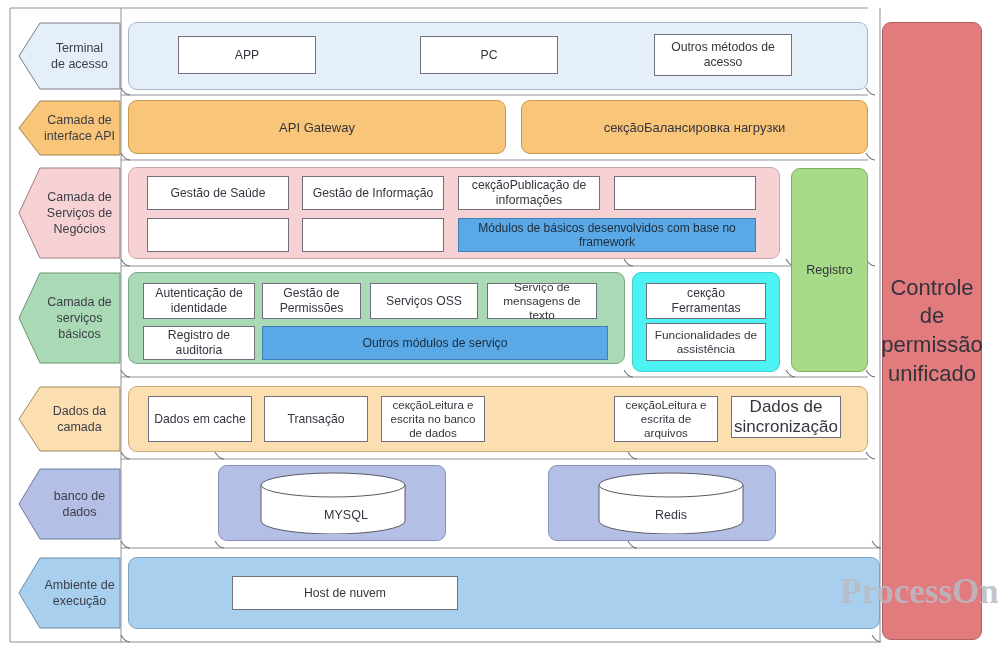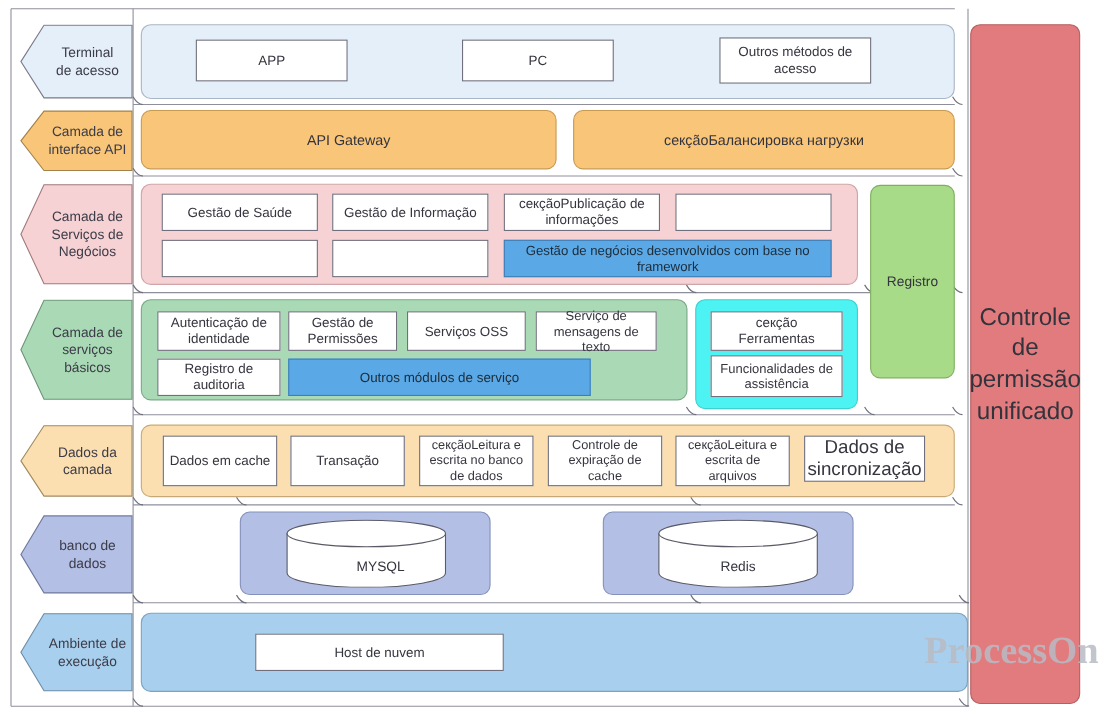--- a/index.html
+++ b/index.html
@@ -240,21 +240,21 @@
     <span style="white-space:pre-line"></span>
   </div>
 
   <div class="cell" style="left:147px;top:218px;width:142px;height:34px;">
     <span style="white-space:pre-line"></span>
   </div>
   <div class="cell" style="left:302px;top:218px;width:142px;height:34px;">
     <span style="white-space:pre-line"></span>
   </div>
   <div class="cell blue" style="left:458px;top:218px;width:298px;height:34px;font-size:12px;">
-    <span style="white-space:pre-line">Gestão de negócios desenvolvidos com base no
+    <span style="white-space:pre-line">Módulos de básicos desenvolvidos com base no
 framework</span>
   </div>
 
   <div class="band" style="left:128px;top:272px;width:497px;height:92px;background:#a9dab5;border-color:#7ba888;"></div>
 
   <div class="cell" style="left:143px;top:283px;width:112px;height:36px;">
     <span style="white-space:pre-line">Autenticação de
 identidade</span>
   </div>
   <div class="cell" style="left:262px;top:283px;width:99px;height:36px;">
@@ -267,35 +267,35 @@
   <div class="cell" style="left:487px;top:283px;width:110px;height:36px;font-size:11.8px;">
     <span style="white-space:pre-line">Serviço de
 mensagens de
 texto</span>
   </div>
 
   <div class="cell" style="left:143px;top:326px;width:112px;height:34px;">
     <span style="white-space:pre-line">Registro de
 auditoria</span>
   </div>
-  <div class="cell blue" style="left:262px;top:326px;width:275px;height:34px;">
+  <div class="cell blue" style="left:262px;top:326px;width:346px;height:34px;">
     <span style="white-space:pre-line">Outros módulos de serviço</span>
   </div>
 
   <div class="band" style="left:632px;top:272px;width:148px;height:100px;background:#4df2f2;border-color:#3fcfcf;"></div>
   <div class="cell" style="left:646px;top:283px;width:120px;height:36px;">
     <span style="white-space:pre-line">секção
 Ferramentas</span>
   </div>
   <div class="cell" style="left:646px;top:323px;width:120px;height:38px;font-size:11.8px;">
     <span style="white-space:pre-line">Funcionalidades de
 assistência</span>
   </div>
 
-  <div class="sidepanel" style="left:791px;top:168px;width:77px;height:176px;background:#a8db88;border:1px solid #7fae62;
+  <div class="sidepanel" style="left:791px;top:168px;width:77px;height:204px;background:#a8db88;border:1px solid #7fae62;
               color:#34343d;font-size:12.5px;">
     <span>Registro</span>
   </div>
 
   <div class="sidepanel" style="left:882px;top:22px;width:100px;height:618px;background:#e27b7e;border:1px solid #b55f62;
               color:#33333c;font-size:22px;">
     <span style="white-space:pre-line;">Controle
 de
 permissão
 unificado</span>
@@ -307,25 +307,20 @@
     <span style="white-space:pre-line">Dados em cache</span>
   </div>
   <div class="cell" style="left:264px;top:396px;width:104px;height:46px;">
     <span style="white-space:pre-line">Transação</span>
   </div>
   <div class="cell" style="left:381px;top:396px;width:104px;height:46px;font-size:11.6px;">
     <span style="white-space:pre-line">секçãoLeitura e
 escrita no banco
 de dados</span>
   </div>
-  <div class="cell" style="left:498px;top:396px;width:104px;height:46px;font-size:11.6px;">
-    <span style="white-space:pre-line">Controle de
-expiração de
-cache</span>
-  </div>
   <div class="cell" style="left:614px;top:396px;width:104px;height:46px;font-size:11.6px;">
     <span style="white-space:pre-line">секçãoLeitura e
 escrita de
 arquivos</span>
   </div>
   <div class="cell" style="left:731px;top:396px;width:110px;height:42px;font-size:17px;">
     <span style="white-space:pre-line">Dados de
 sincronização</span>
   </div>
 

